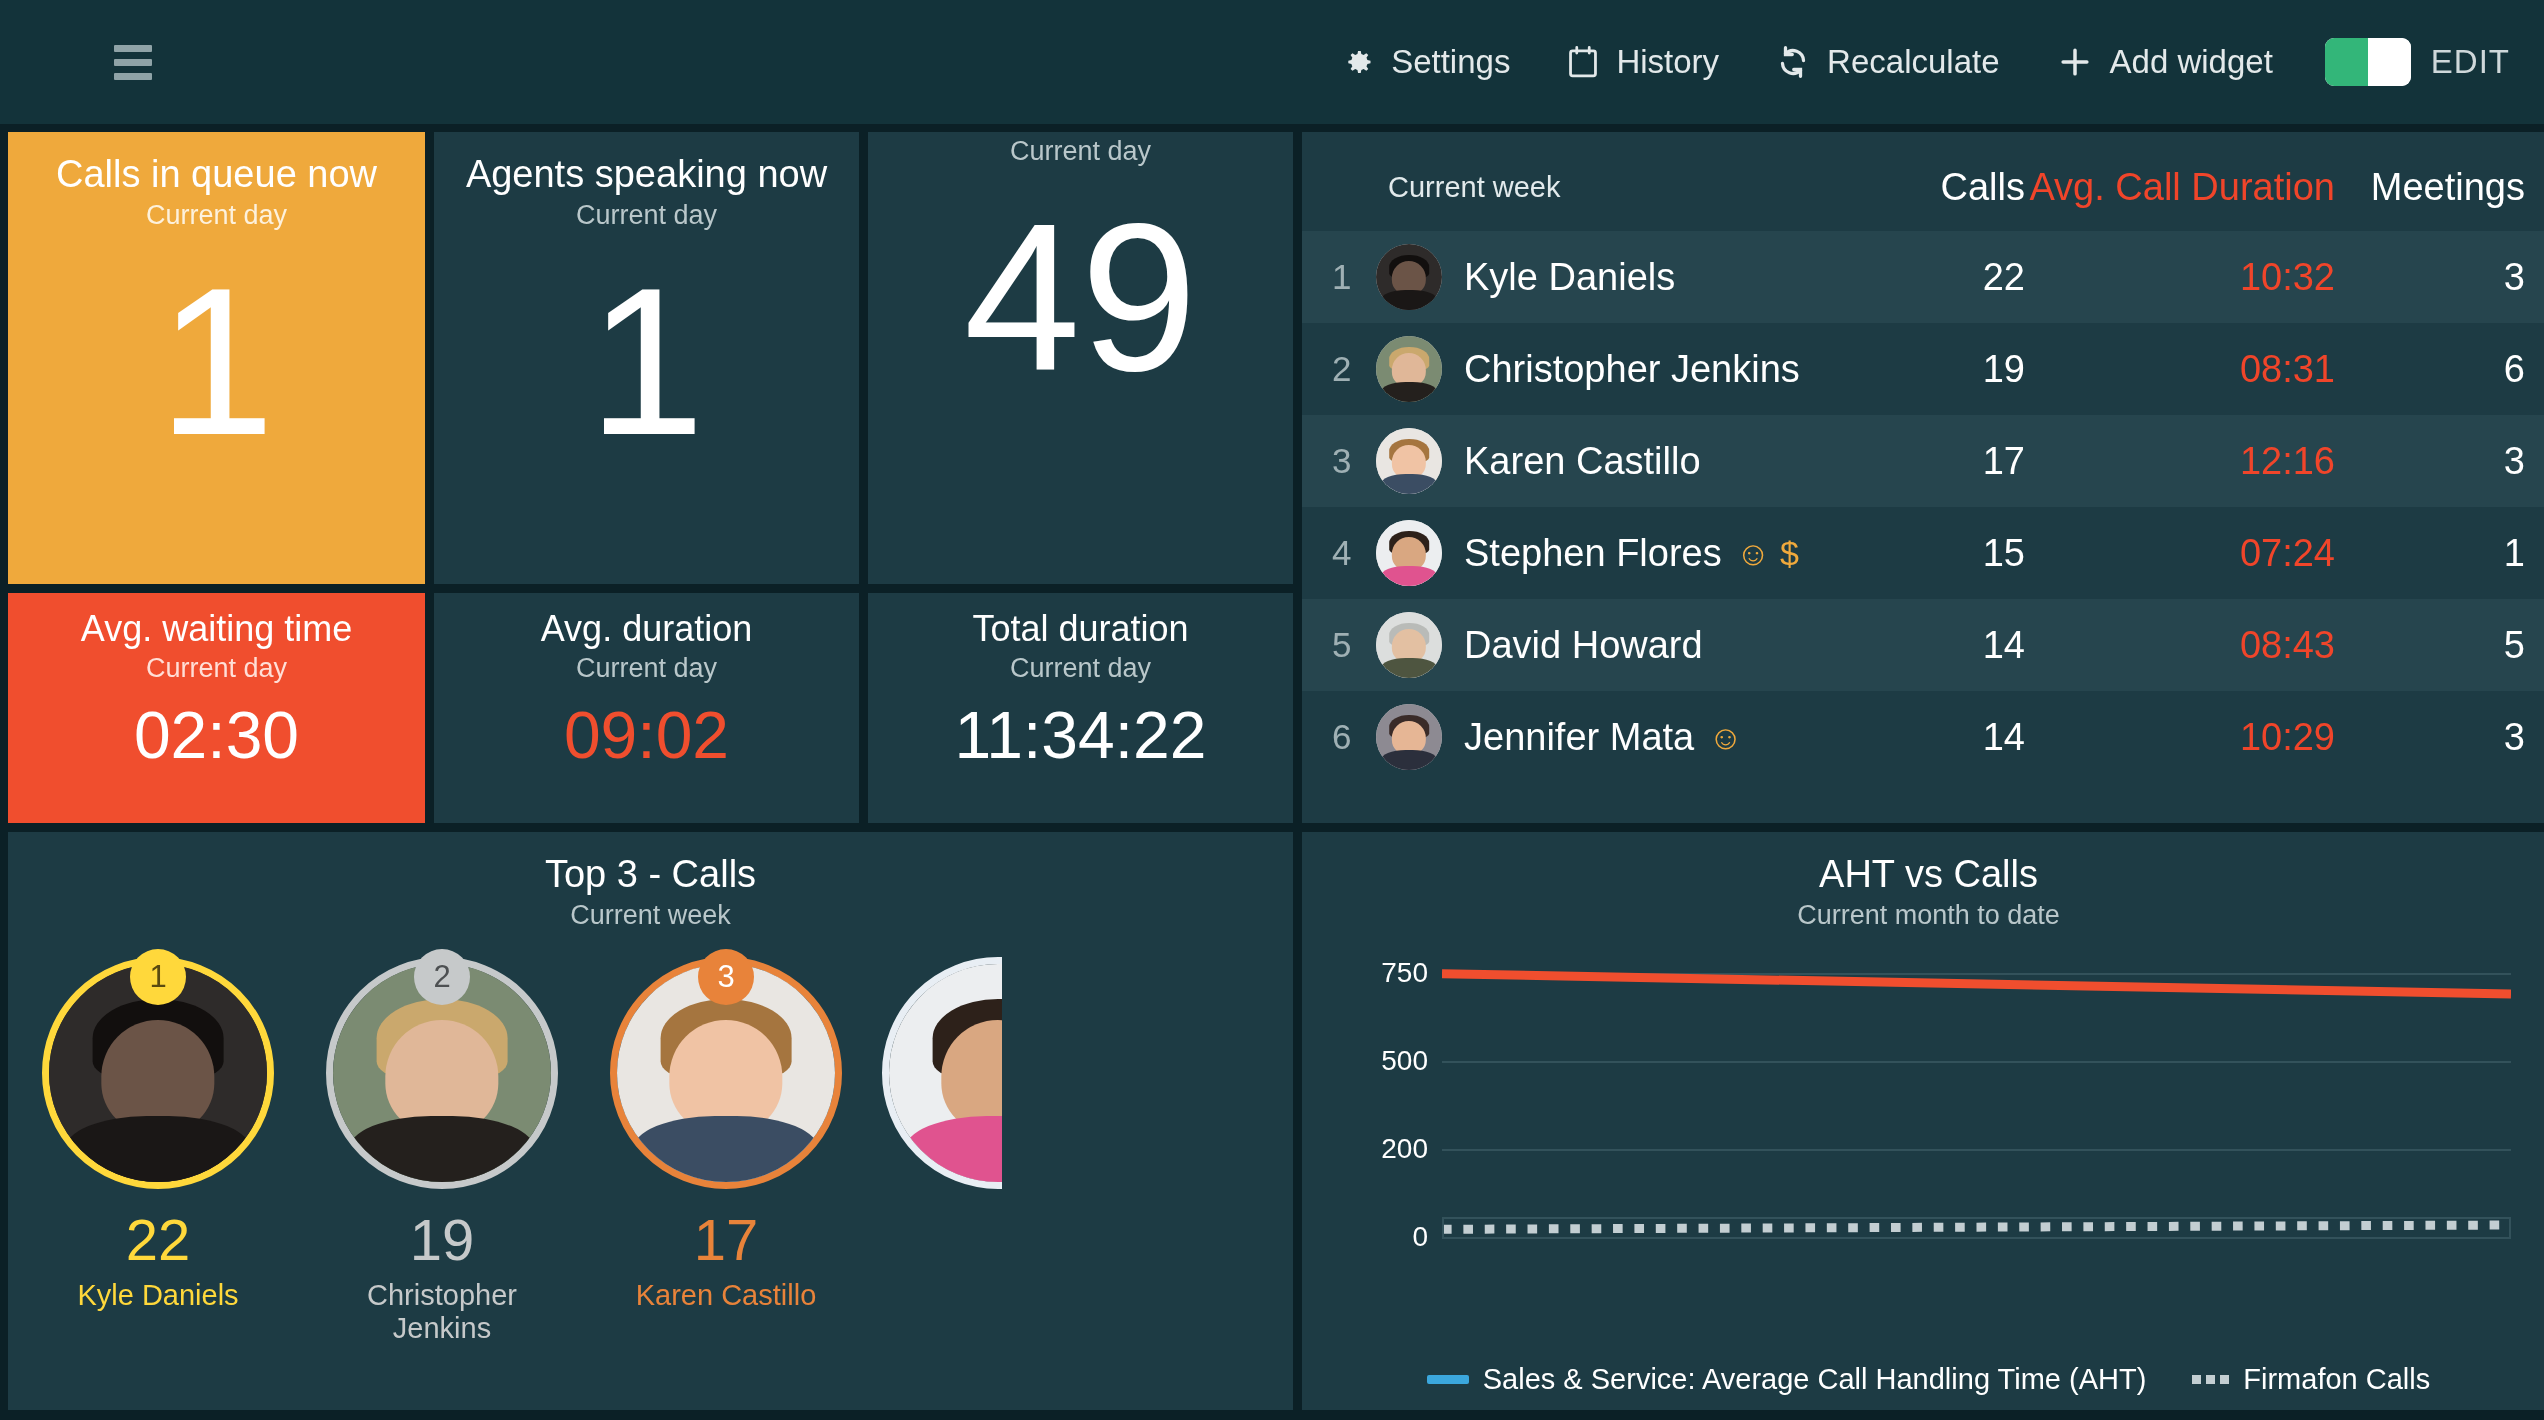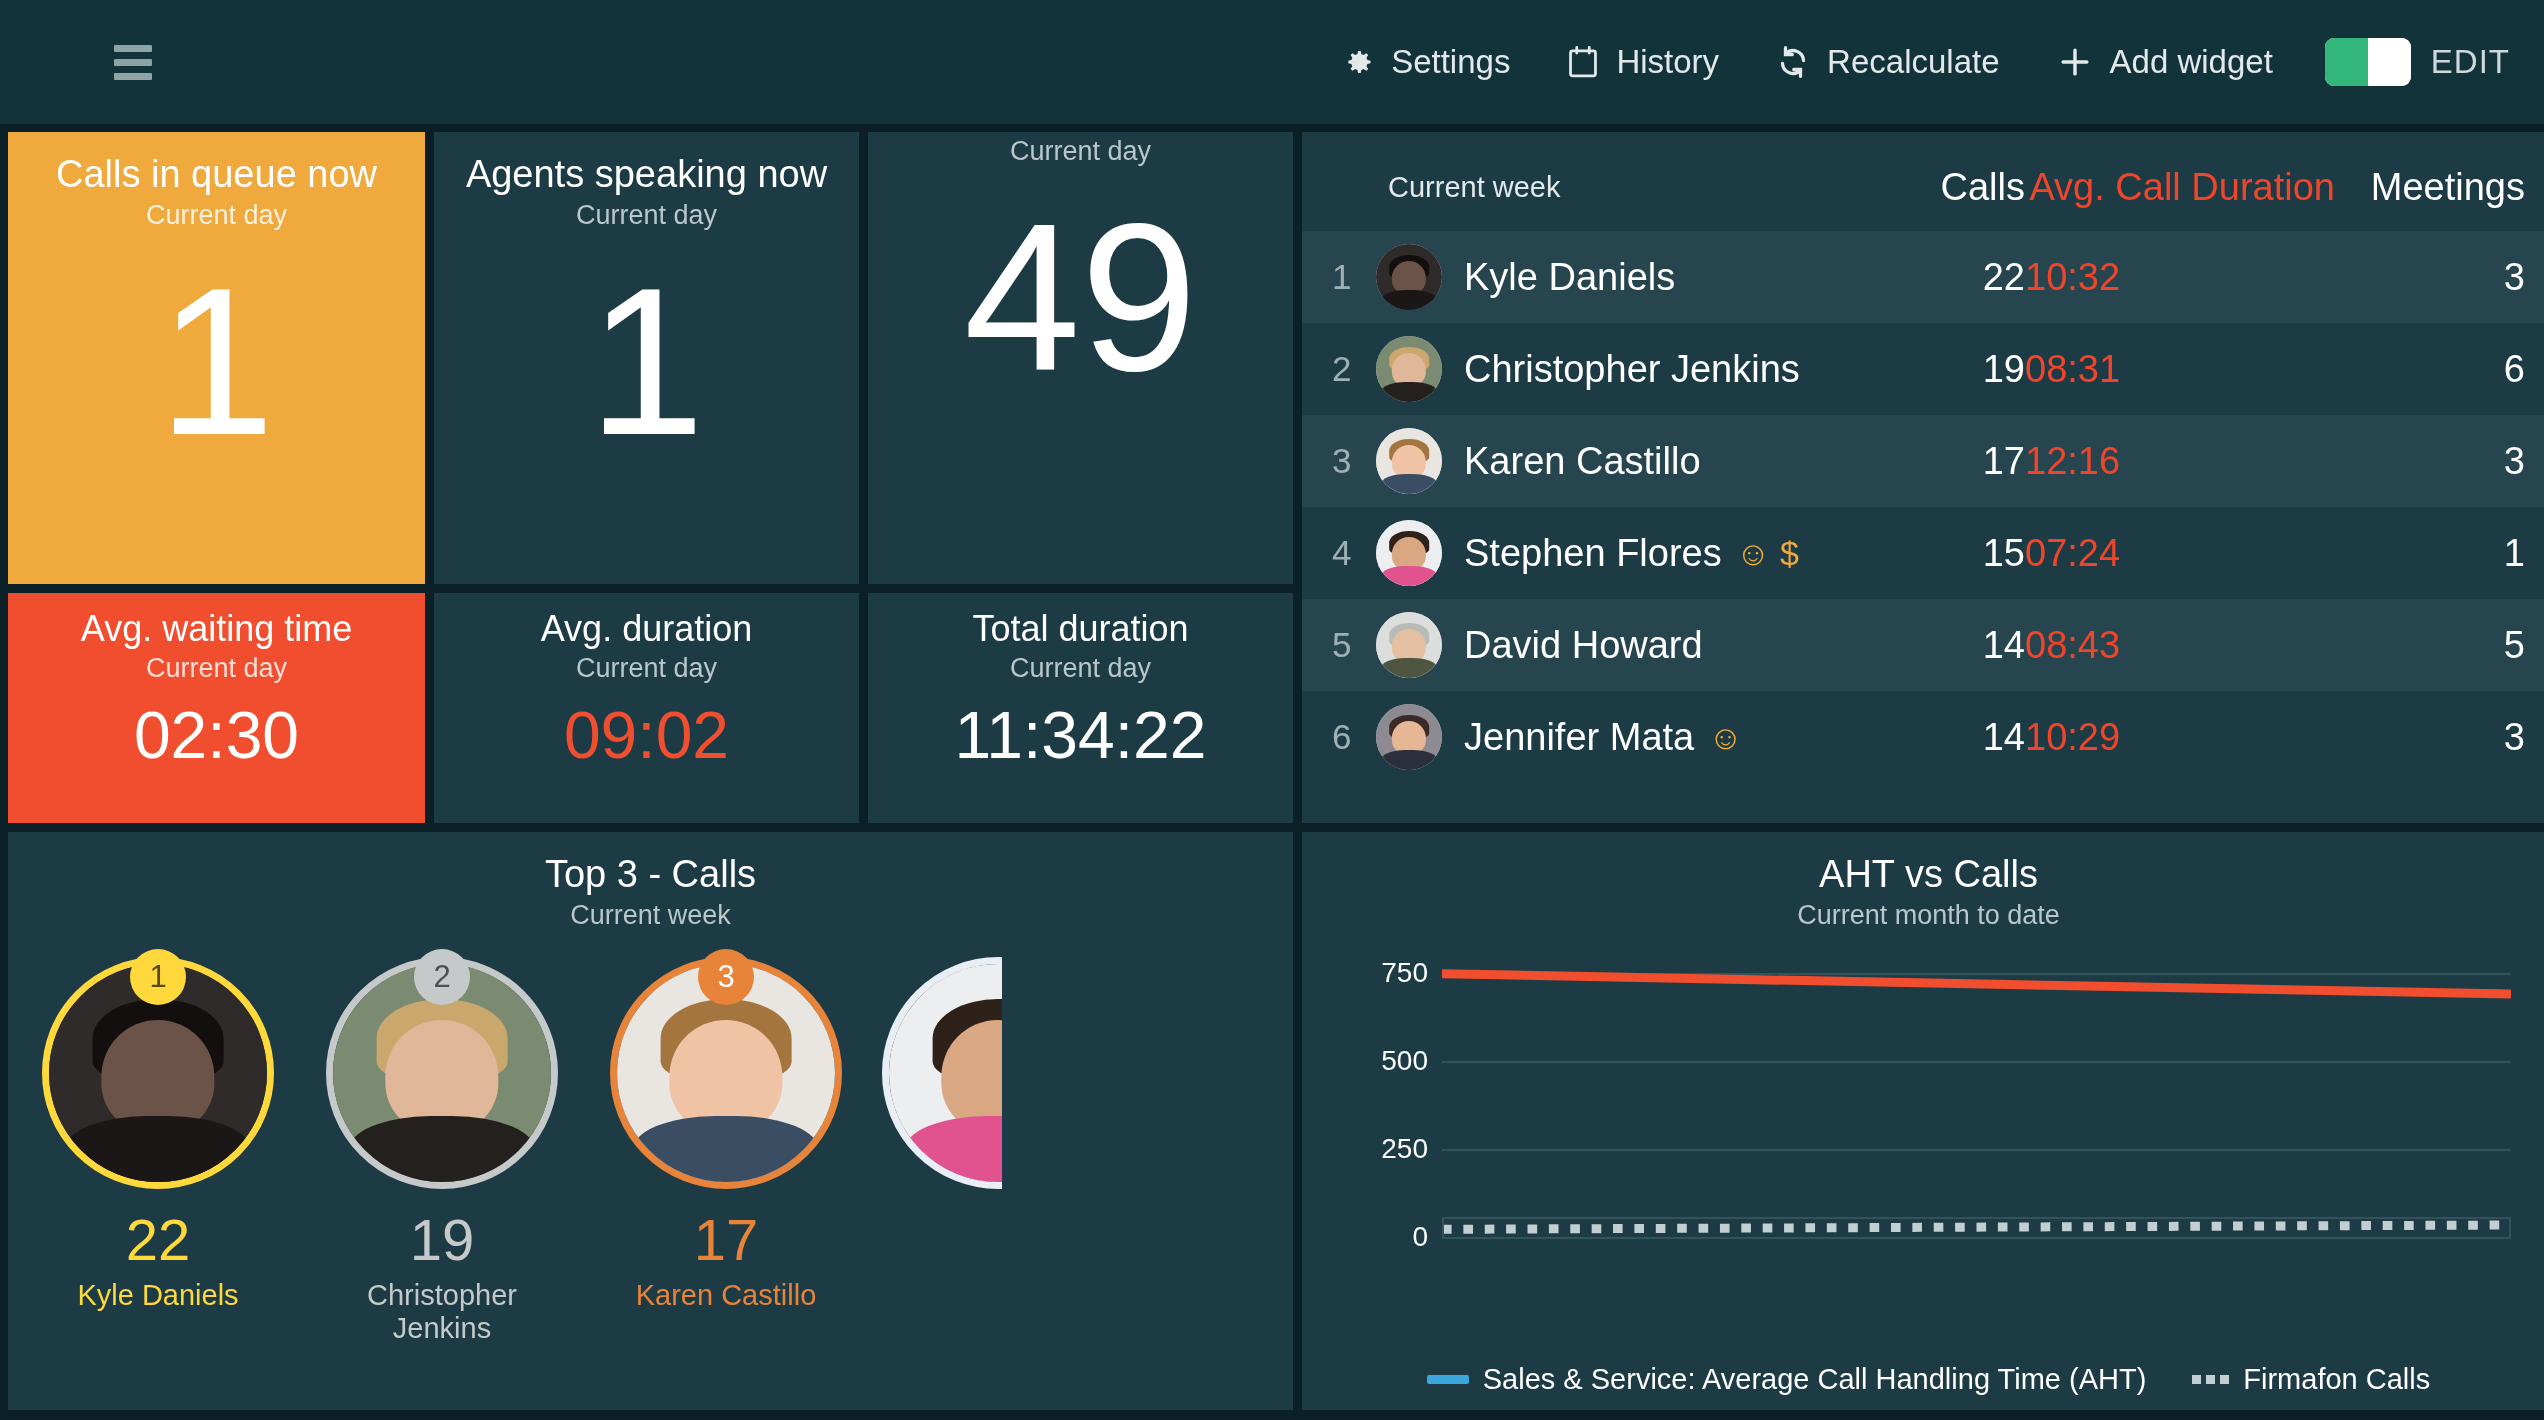--- a/index.html
+++ b/index.html
@@ -122,21 +122,21 @@
     width: 66px; height: 66px; border-radius: 50%;
     margin-right: 22px; flex: none; overflow: hidden;
     background: #c8ced2; position: relative;
   }
   .lb-namecell {
     flex: 1; color: #ffffff; font-size: 38px;
     display: flex; align-items: center; gap: 14px; white-space: nowrap;
   }
   .lb-badge { font-size: 34px; color: #f0a93c; }
   .lb-calls { width: 150px; text-align: right; color: #ffffff; font-size: 38px; }
-  .lb-dur { width: 310px; color: #f0452a; font-size: 38px; }
+  .lb-dur { width: 310px; text-align: right; color: #f0452a; font-size: 38px; }
   .lb-meet { width: 190px; text-align: right; color: #ffffff; font-size: 38px; }
 
   
   .top3 { grid-row: 3; grid-column: 1 / span 3; position: relative; }
   .top3-head { text-align: center; }
   .top3-row {
     display: flex; align-items: flex-start;
     padding: 26px 0 0 22px; gap: 28px; position: relative;
   }
   .t3-item { width: 256px; text-align: center; position: relative; flex: none; }
@@ -504,21 +504,21 @@
 
     <div class="chart-area">
 
       <div class="gridline" style="top:20px;"></div>
       <div class="ytick" style="top:20px;">750</div>
 
       <div class="gridline" style="top:108px;"></div>
       <div class="ytick" style="top:108px;">500</div>
 
       <div class="gridline" style="top:196px;"></div>
-      <div class="ytick" style="top:196px;">250</div>
+      <div class="ytick" style="top:196px;">200</div>
 
       <div class="gridline" style="top:284px;"></div>
       <div class="ytick" style="top:284px;">0</div>
 
       <svg id="series-svg" style="position:absolute;left:110px;top:0;right:14px;height:290px;width:calc(100% - 124px);" preserveAspectRatio="none" viewBox="0 0 1000 290">
         <polyline id="aht-line" fill="none" stroke="#f04e2e" stroke-width="9" points="0.0,20.7 1000.0,41.1"></polyline>
         <polyline id="calls-line" fill="none" stroke="#c3ced2" stroke-width="9" stroke-dasharray="9 11" points="0.0,276.3 1000.0,272.0"></polyline>
       </svg>
 
       <div class="axis-box"></div>

